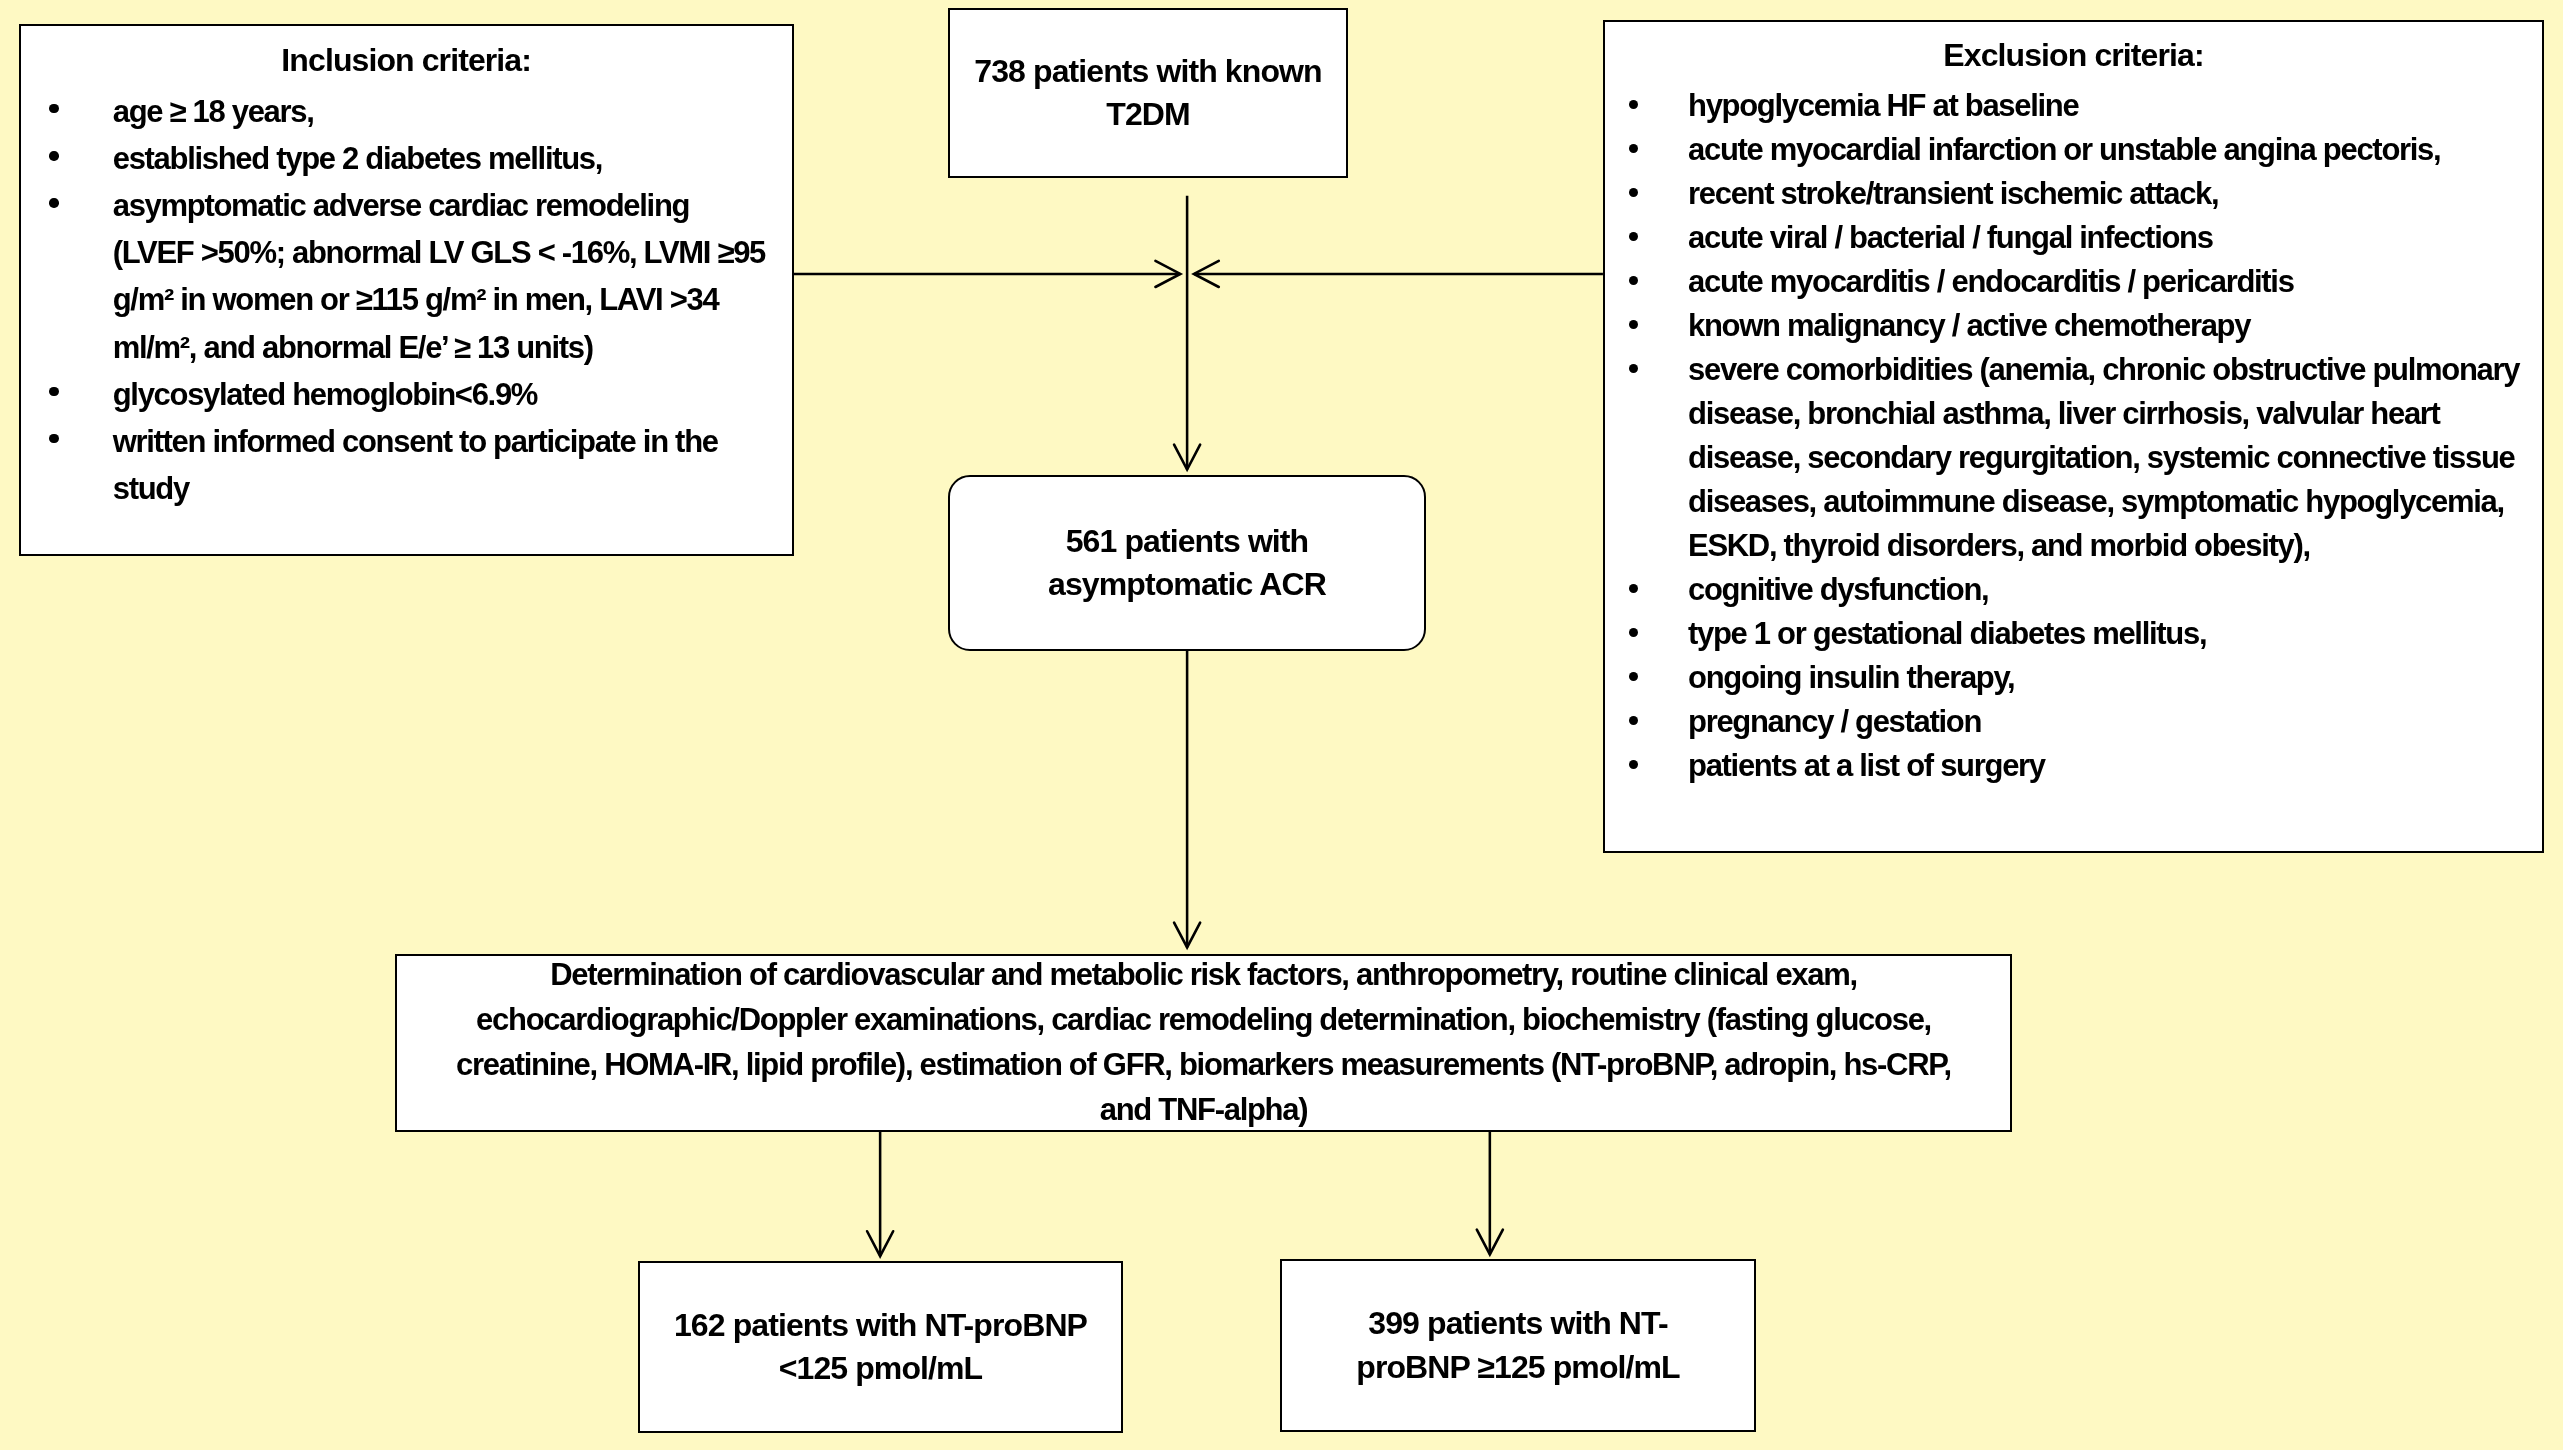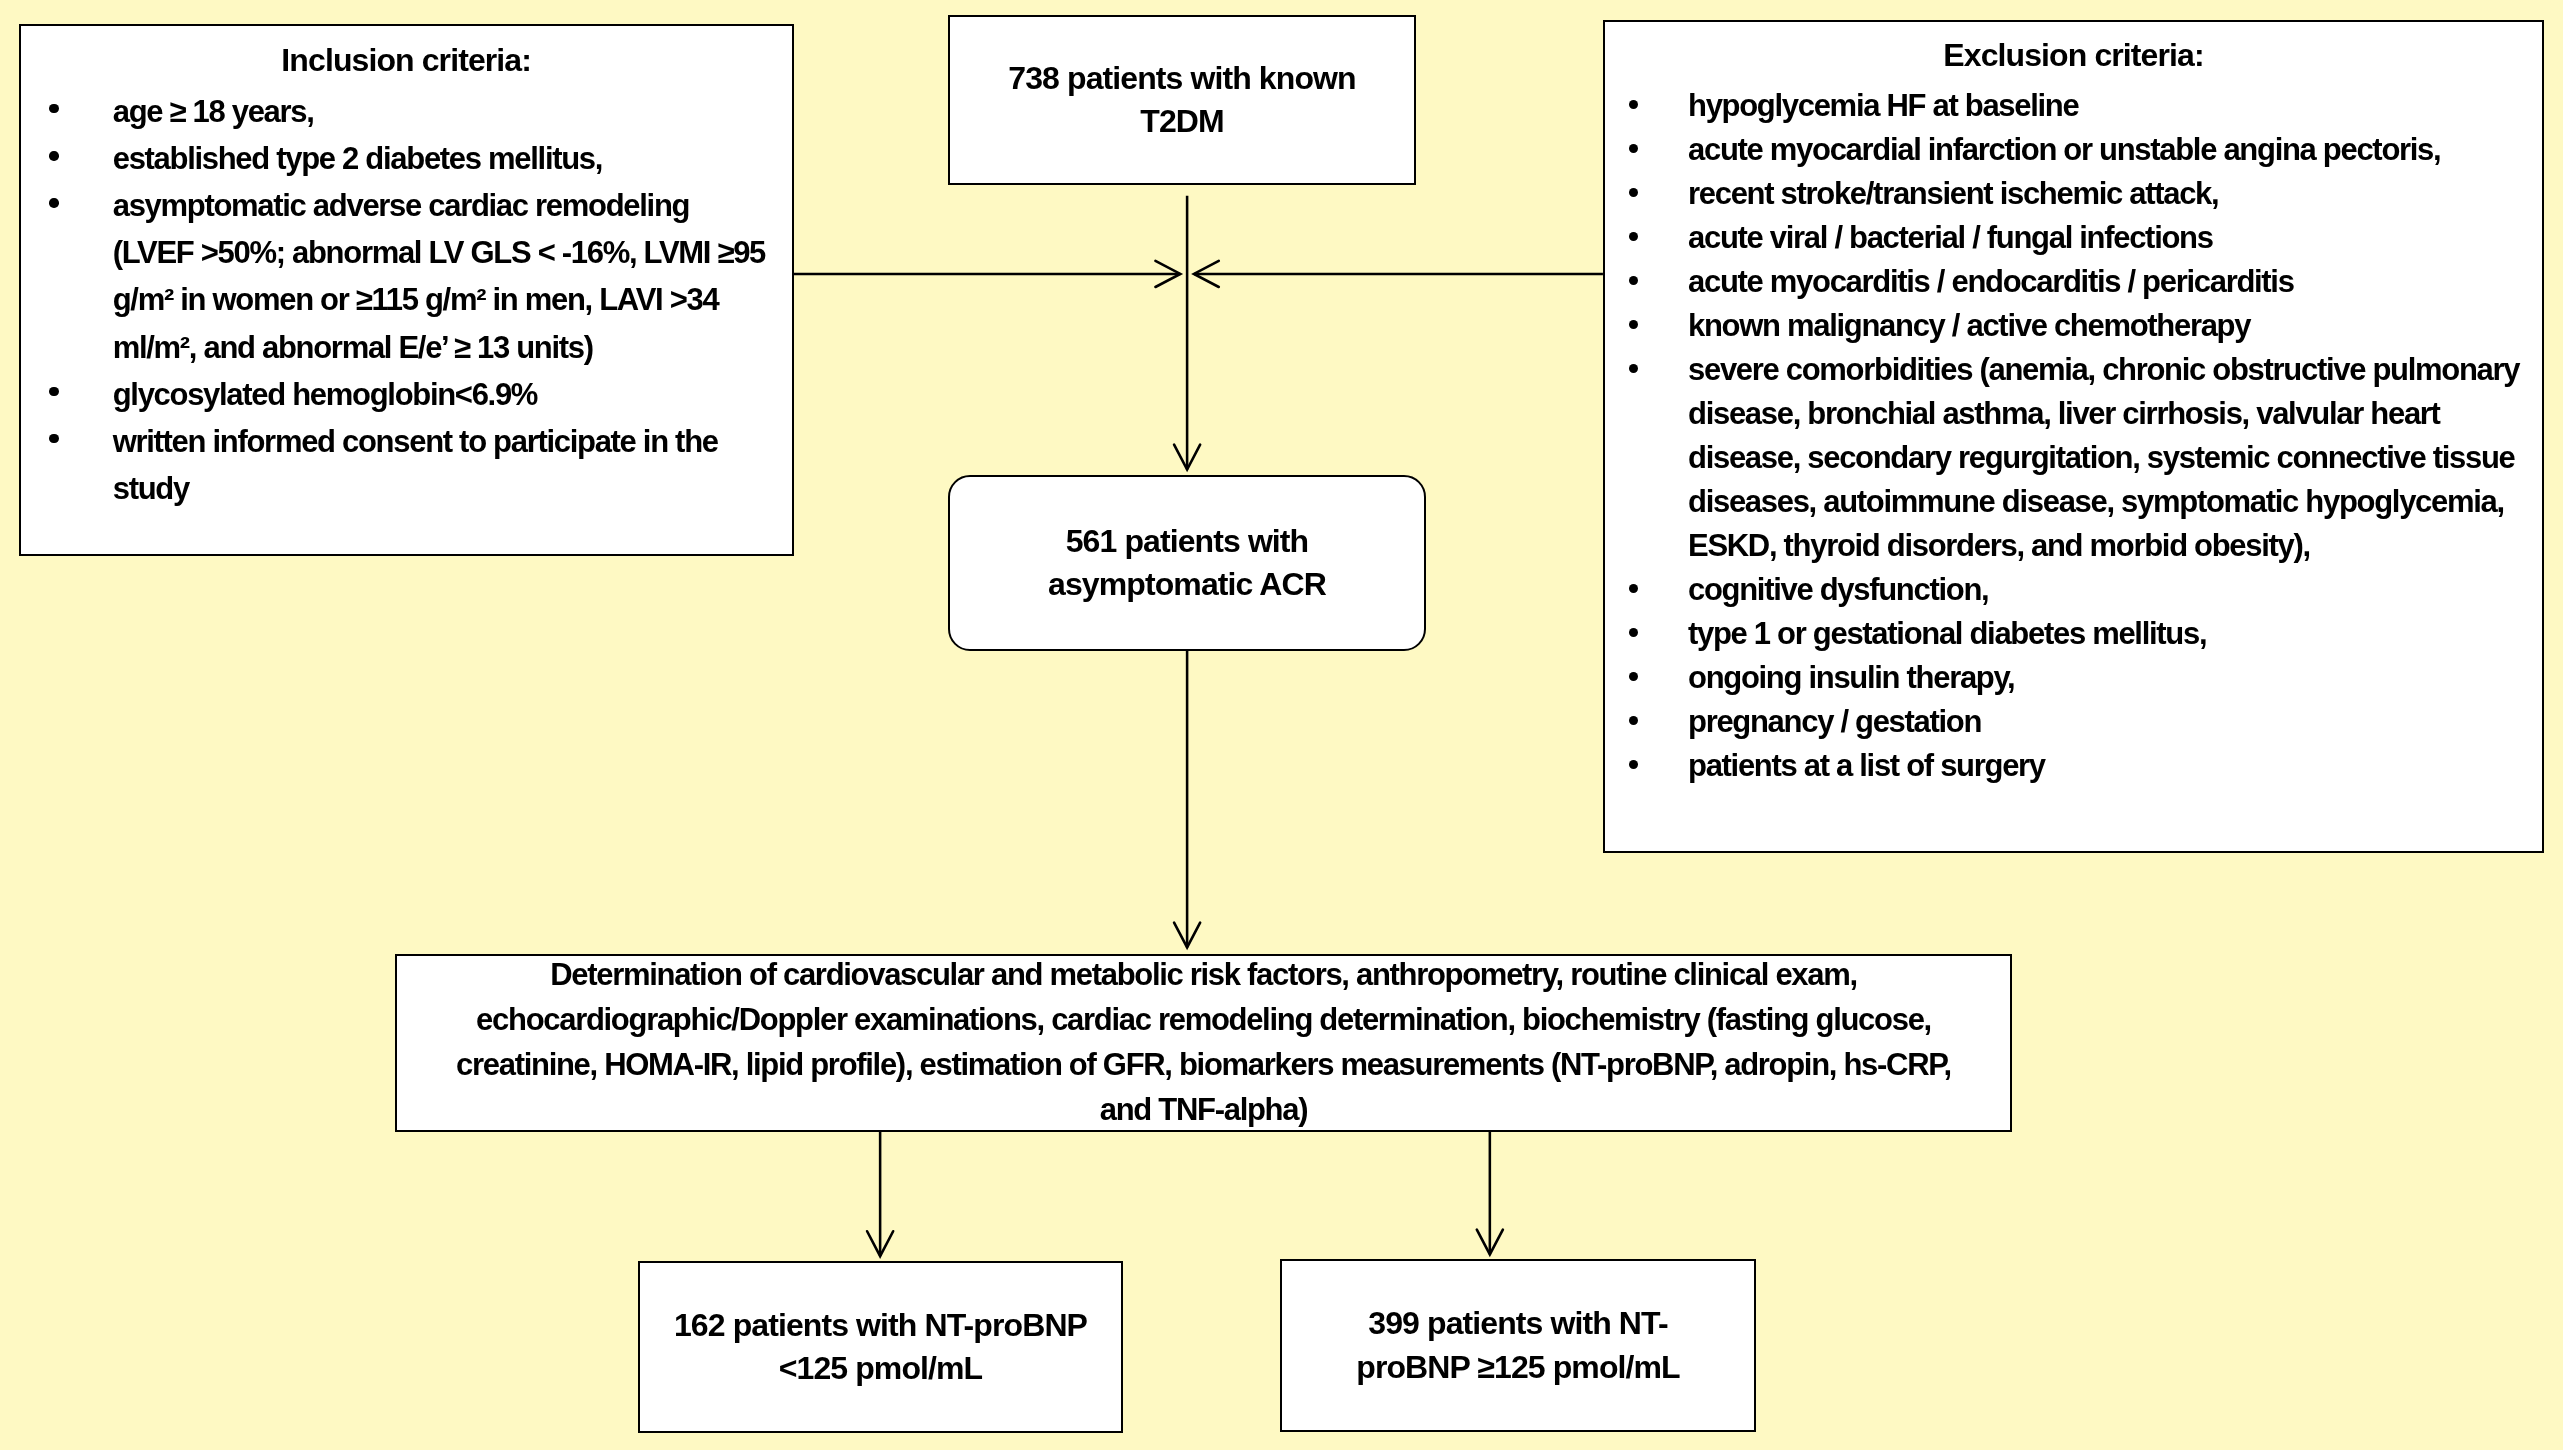--- a/index.html
+++ b/index.html
@@ -61,21 +61,21 @@
   .node {
     display:flex;
     align-items:center;
     justify-content:center;
     text-align:center;
     font-size:32px;
     letter-spacing:-0.9px;
     line-height:1.35;
   }
   .node p { width:100%; }
-  .node-738  { left:948px; top:15px;   width:468px;  height:170px; padding:0 16px; }
+  .node-738  { left:948px; top:8px;   width:400px;  height:170px; padding:0 16px; }
   .node-561  { left:948px; top:475px;  width:478px;  height:176px; padding:0 24px;border-radius:22px; }
   .node-det  {
     left:395px;  top:954px; width:1617px; height:178px;
     padding:5.1px 39px;
     font-size:31px;
     letter-spacing:-1.3px;
     line-height:1.45;
   }
   .node-162  { left:638px;  top:1261px; width:485px;  height:172px; padding:4px 22px; }
   .node-399  { left:1280px; top:1259px; width:476px;  height:173px; padding:0 40px; }

